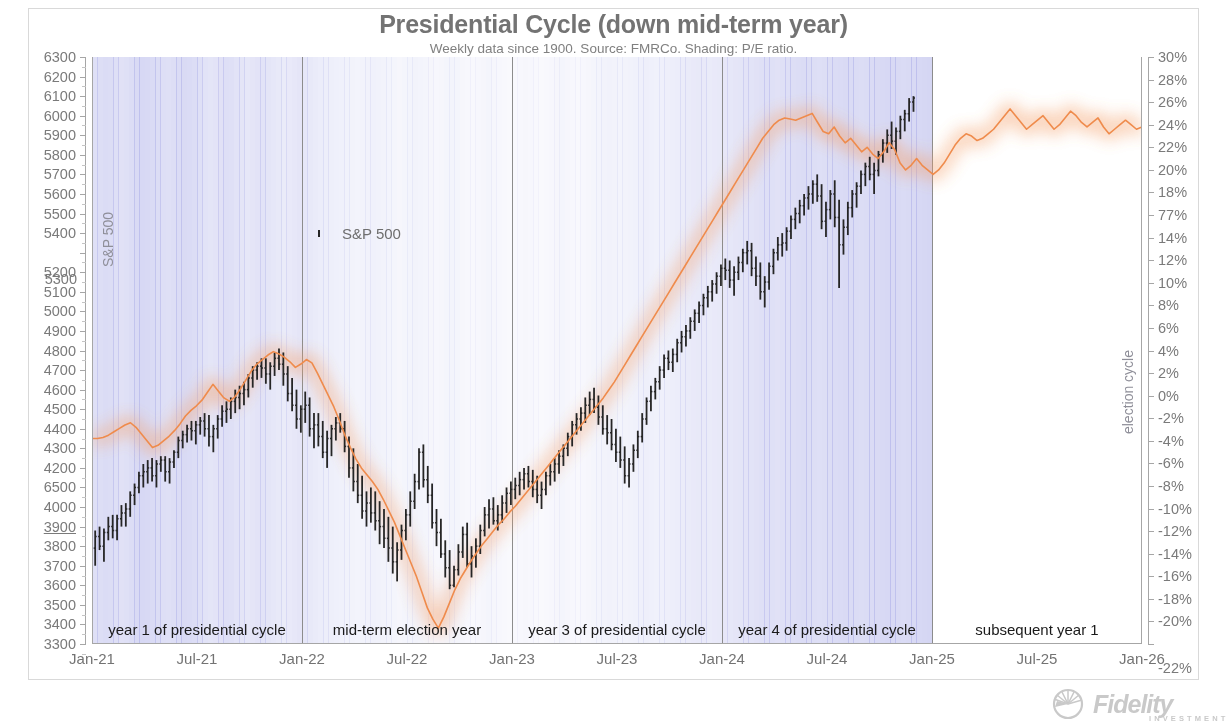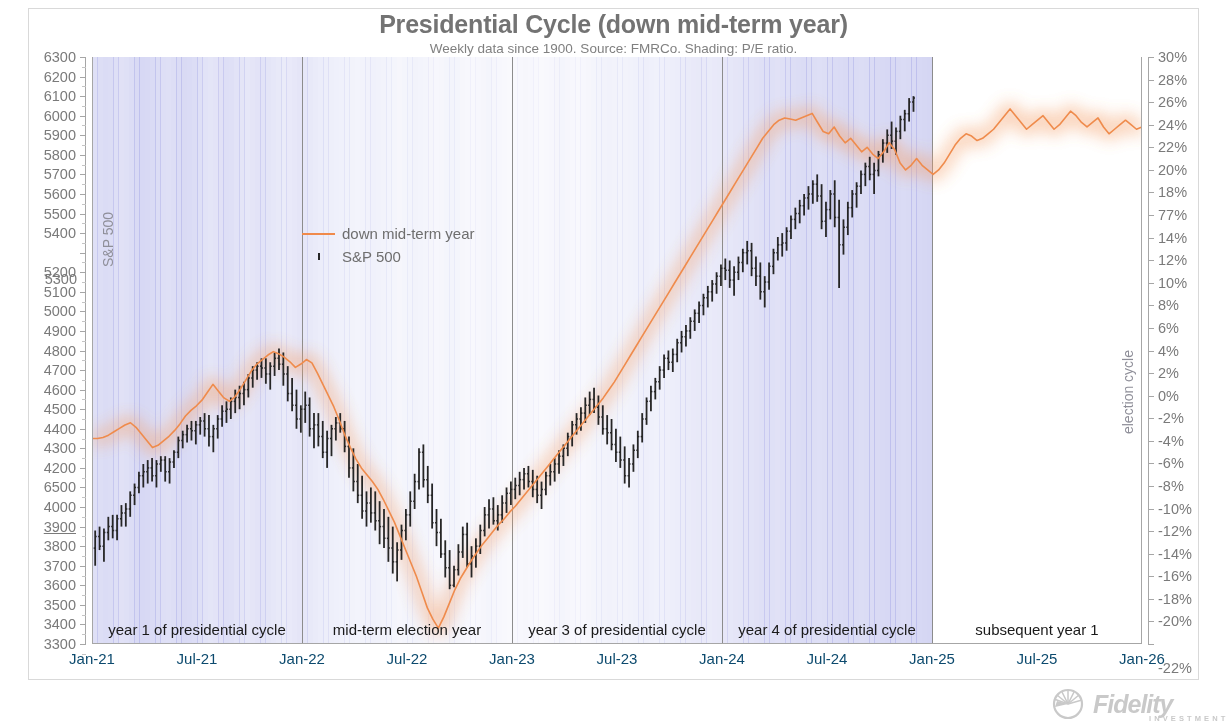--- a/index.html
+++ b/index.html
@@ -47,21 +47,21 @@
   }
   .yaxis-left{position:absolute;left:30px;top:57px;width:56px;height:587px;}
   .yaxis-right{position:absolute;left:1148px;top:57px;width:56px;height:587px;}
   .yaxis-right .ytick{left:0;right:auto;text-align:left;}
   .tickmark{position:absolute;width:6px;height:1px;background:#a6a6a6;}
   .tickmark-minor{position:absolute;width:4px;height:1px;background:#c4c4c4;}
   .axis-spine{position:absolute;top:0;bottom:0;width:1px;background:#a6a6a6;}
 
   .xtick{
     position:absolute;top:650px;transform:translateX(-50%);
-    font-size:15px;color:#0c4a6e;white-space:nowrap;
+    font-size:15px;color:#737373;white-space:nowrap;
   }
 
   
   .rot-label{
     position:absolute;font-size:14px;color:#8f8f99;
     writing-mode:vertical-rl;transform:rotate(180deg);white-space:nowrap;
   }
   .zone-label{
     position:absolute;bottom:6px;transform:translateX(-50%);
     font-size:15px;color:#1a1a1a;white-space:nowrap;
@@ -1383,24 +1383,20 @@
     </svg>
     <div class="plot-border-l"></div>
     <div class="plot-border-r"></div>
     <div class="plot-bottom"></div>
 
     <div class="rot-label" style="left:8px;top:155px;">S&amp;P 500</div>
     <div class="rot-label" style="right:6px;top:293px;">election cycle</div>
 
     <div class="legend">
       <div class="legend-row">
-        <span class="legend-swatch-line"></span>
-        <span class="legend-text">down mid-term year</span>
-      </div>
-      <div class="legend-row">
         <span class="legend-swatch-bar">
             <i></i>
           </span>
         <span class="legend-text">S&amp;P 500</span>
       </div>
     </div>
 
     <div id="zonelabels">
         <div class="zone-label" style="left: 105px;">year 1 of presidential cycle</div>
         <div class="zone-label" style="left: 315px;">mid-term election year</div>

